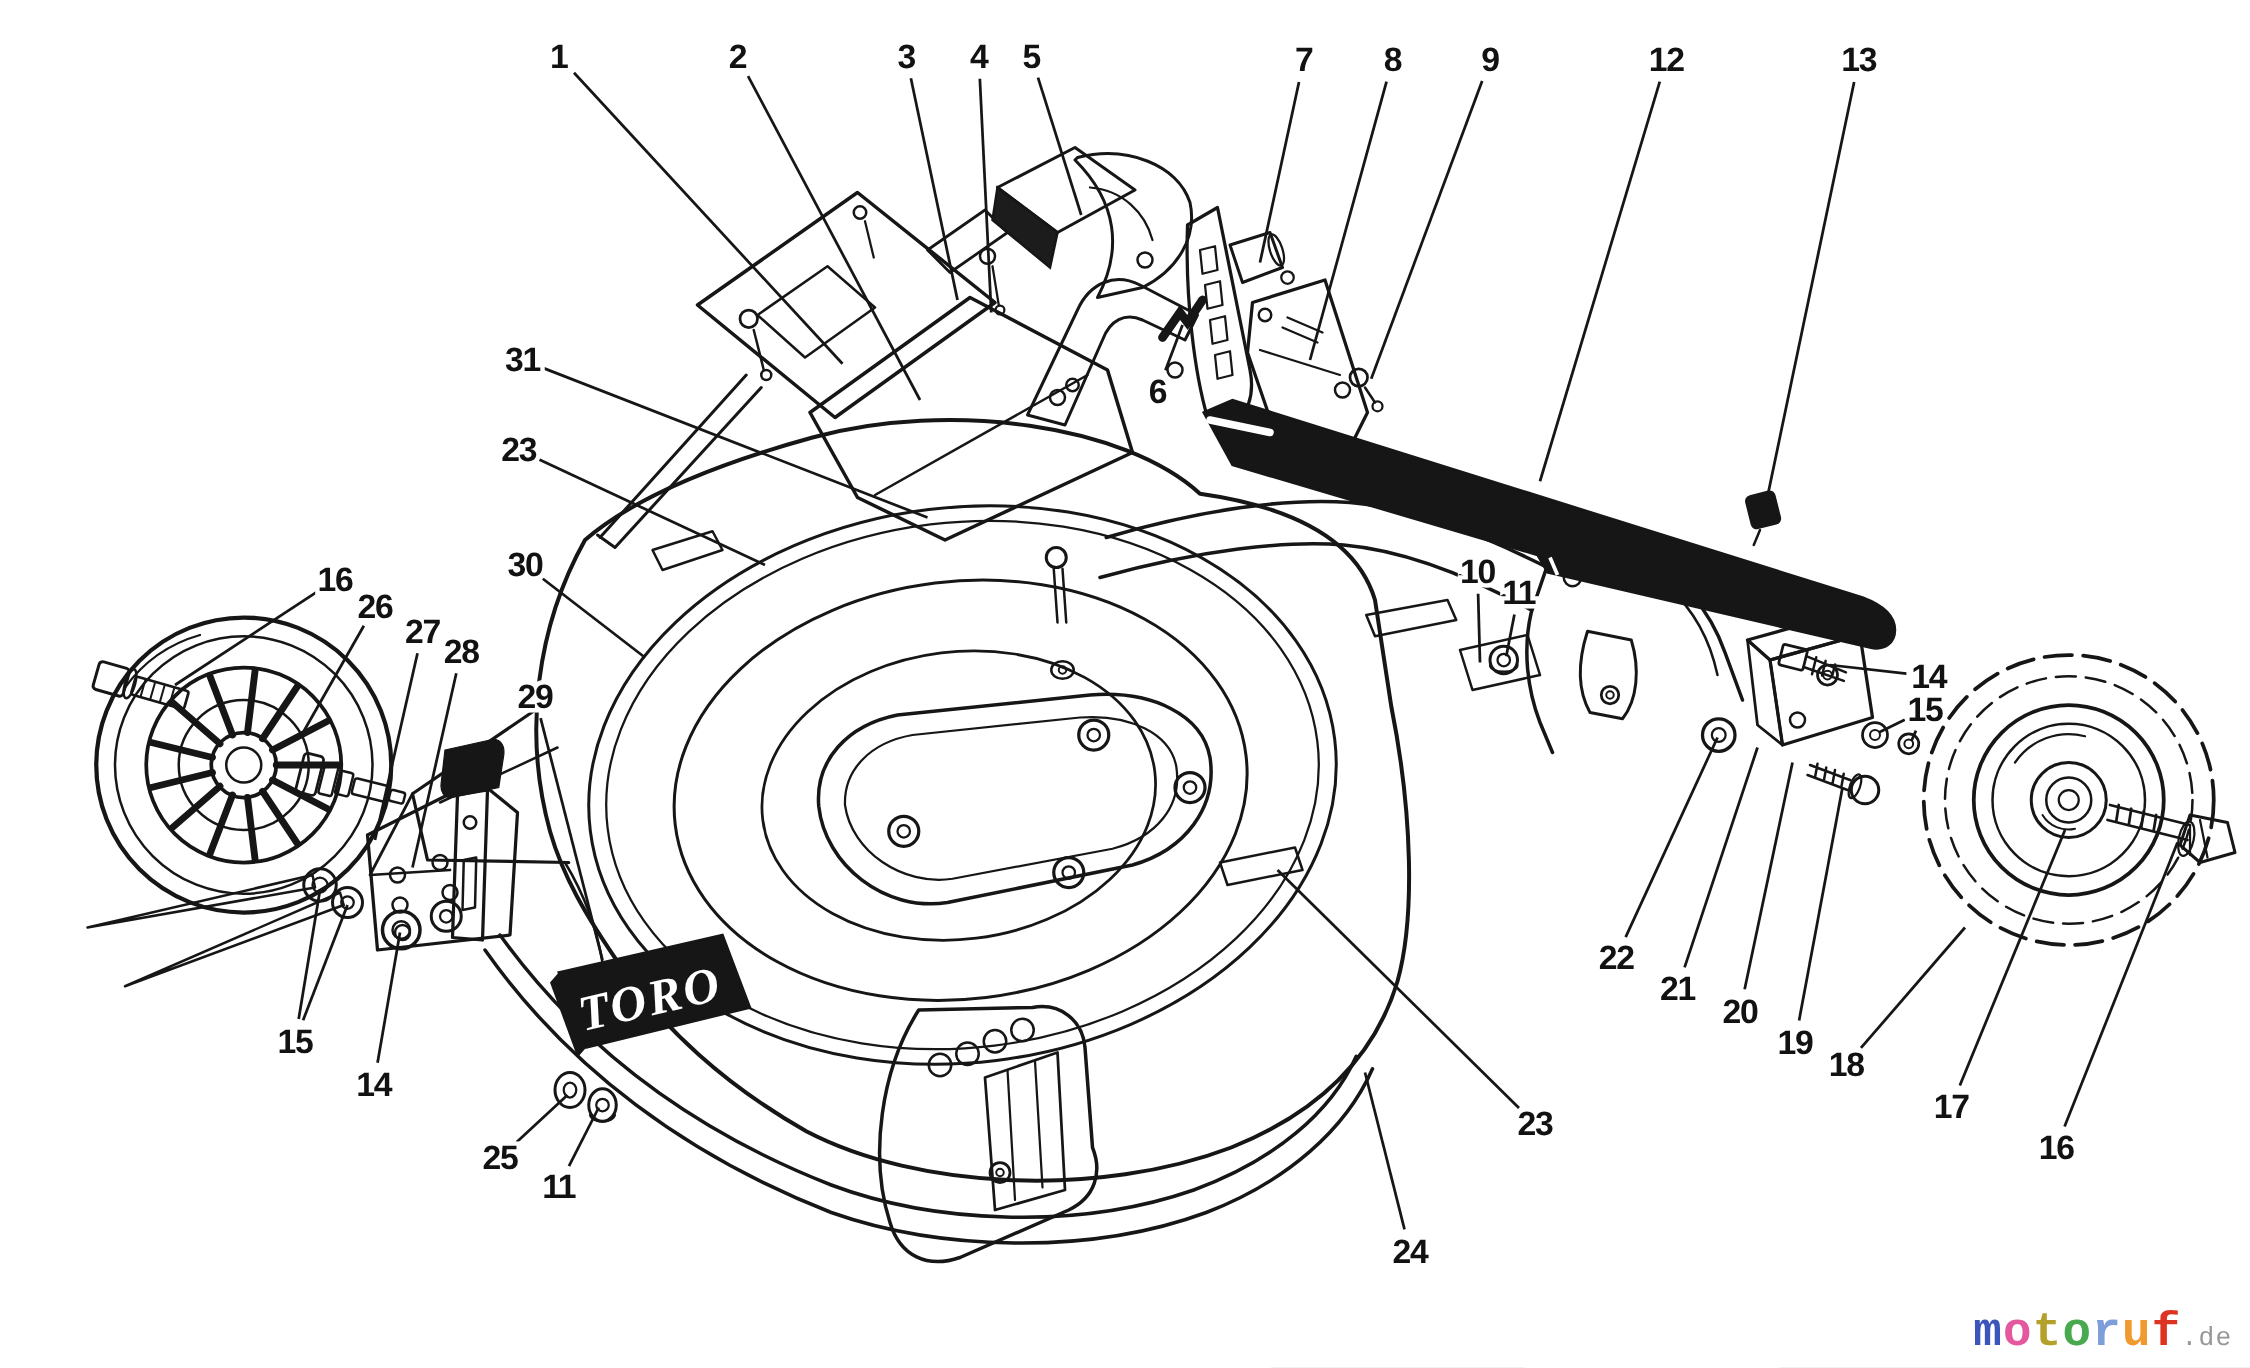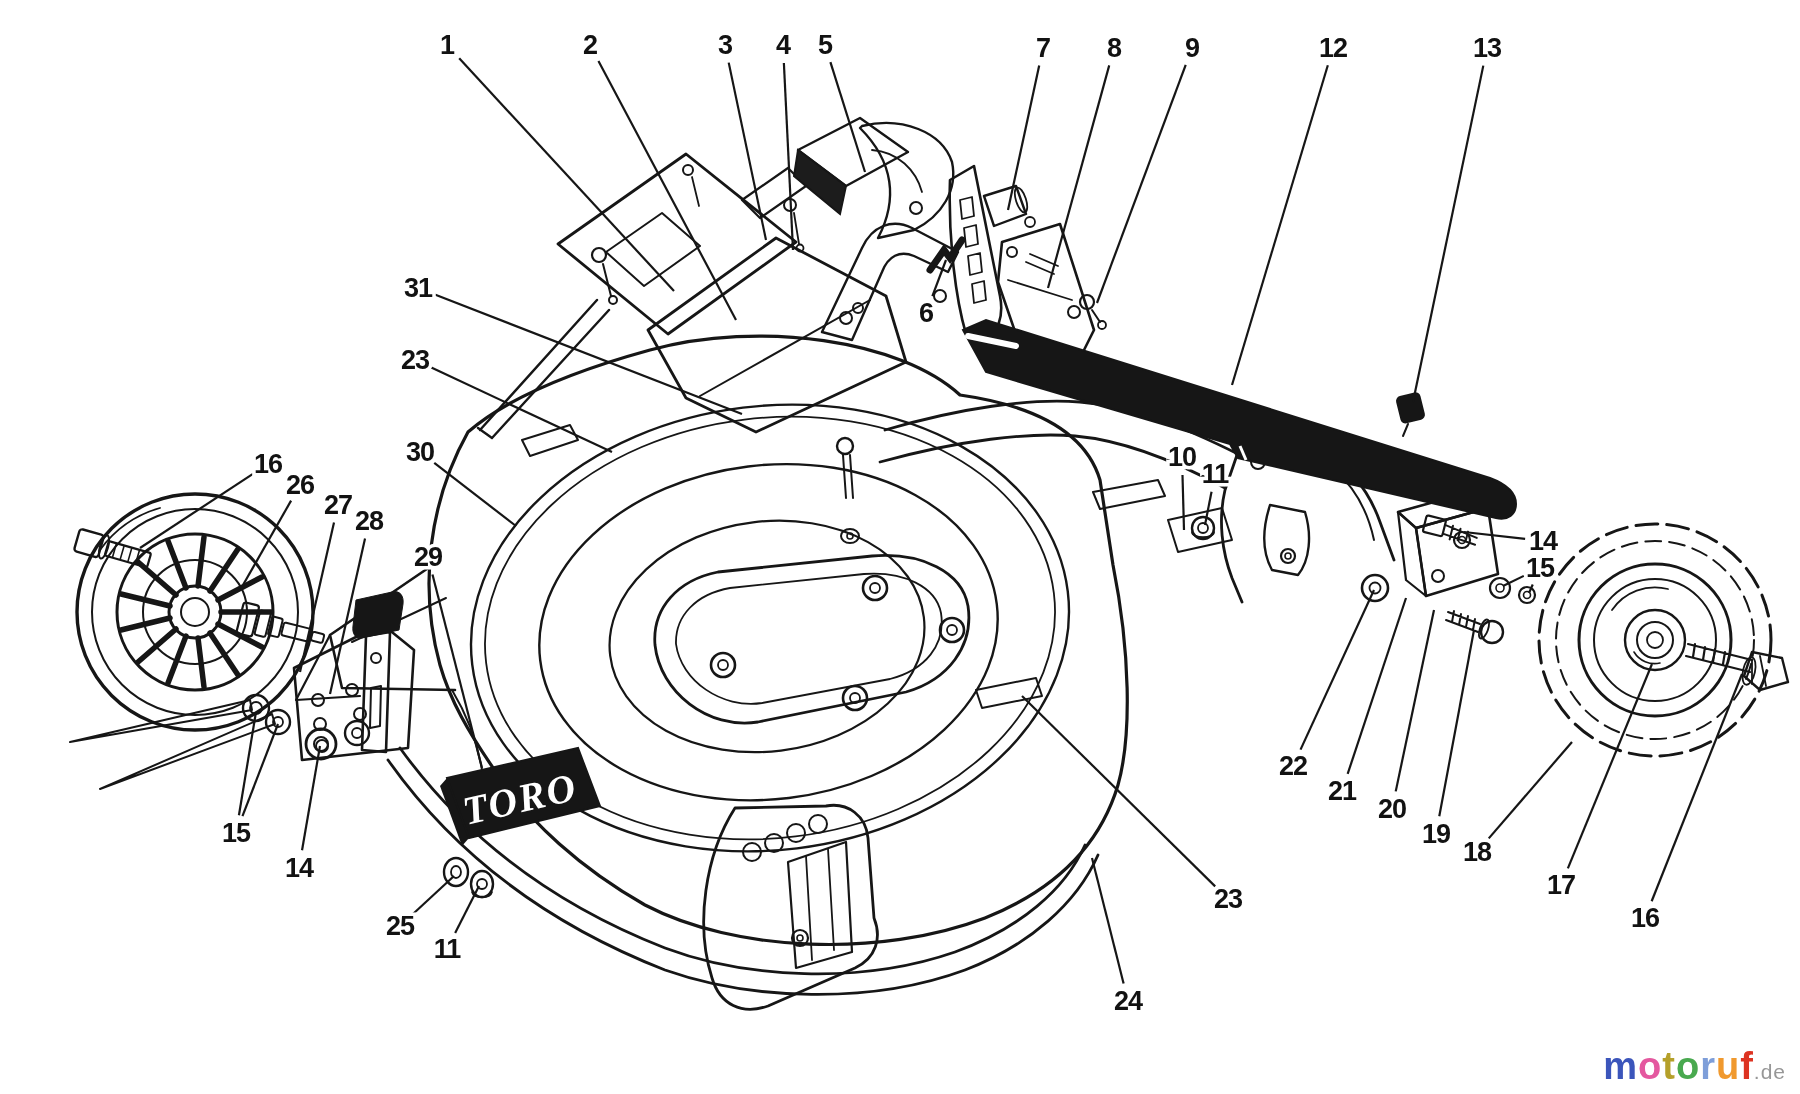--- a/index.html
+++ b/index.html
@@ -4,21 +4,21 @@
 <style>
   html,body{margin:0;padding:0;background:#e8e8e8;}
   .stage{position:relative;width:1800px;height:1094px;margin:0 auto;background:#ffffff;overflow:hidden;
          font-family:"Liberation Sans",sans-serif;}
   svg{position:absolute;left:0;top:0;}
   .ink{stroke:#161616;fill:none;stroke-linecap:round;stroke-linejoin:round;}
   .callout-num{font:700 27px "Liberation Sans",sans-serif;fill:#121212;
                paint-order:stroke;stroke:#ffffff;stroke-width:7px;letter-spacing:-1px;}
   .leader{stroke:#161616;stroke-width:2.2;fill:none;}
   .toro-text{font:italic 700 40px "Liberation Serif",serif;fill:#ffffff;letter-spacing:2px;}
-  .watermark{position:absolute;right:14px;bottom:6px;font-family:Liberation Sans, sans-serif;
+  .watermark{position:absolute;right:14px;bottom:6px;font-family:Liberation Mono, monospace;
              font-weight:700;font-size:38px;letter-spacing:1px;white-space:nowrap;margin-left:48px;}
   .watermark .suffix{font-size:21px;font-weight:400;}
 </style>
 </head>
 <body>
 
 <div class="stage">
 <svg width="1800" height="1094" viewBox="0 0 1800 1094">
 
   <g>

